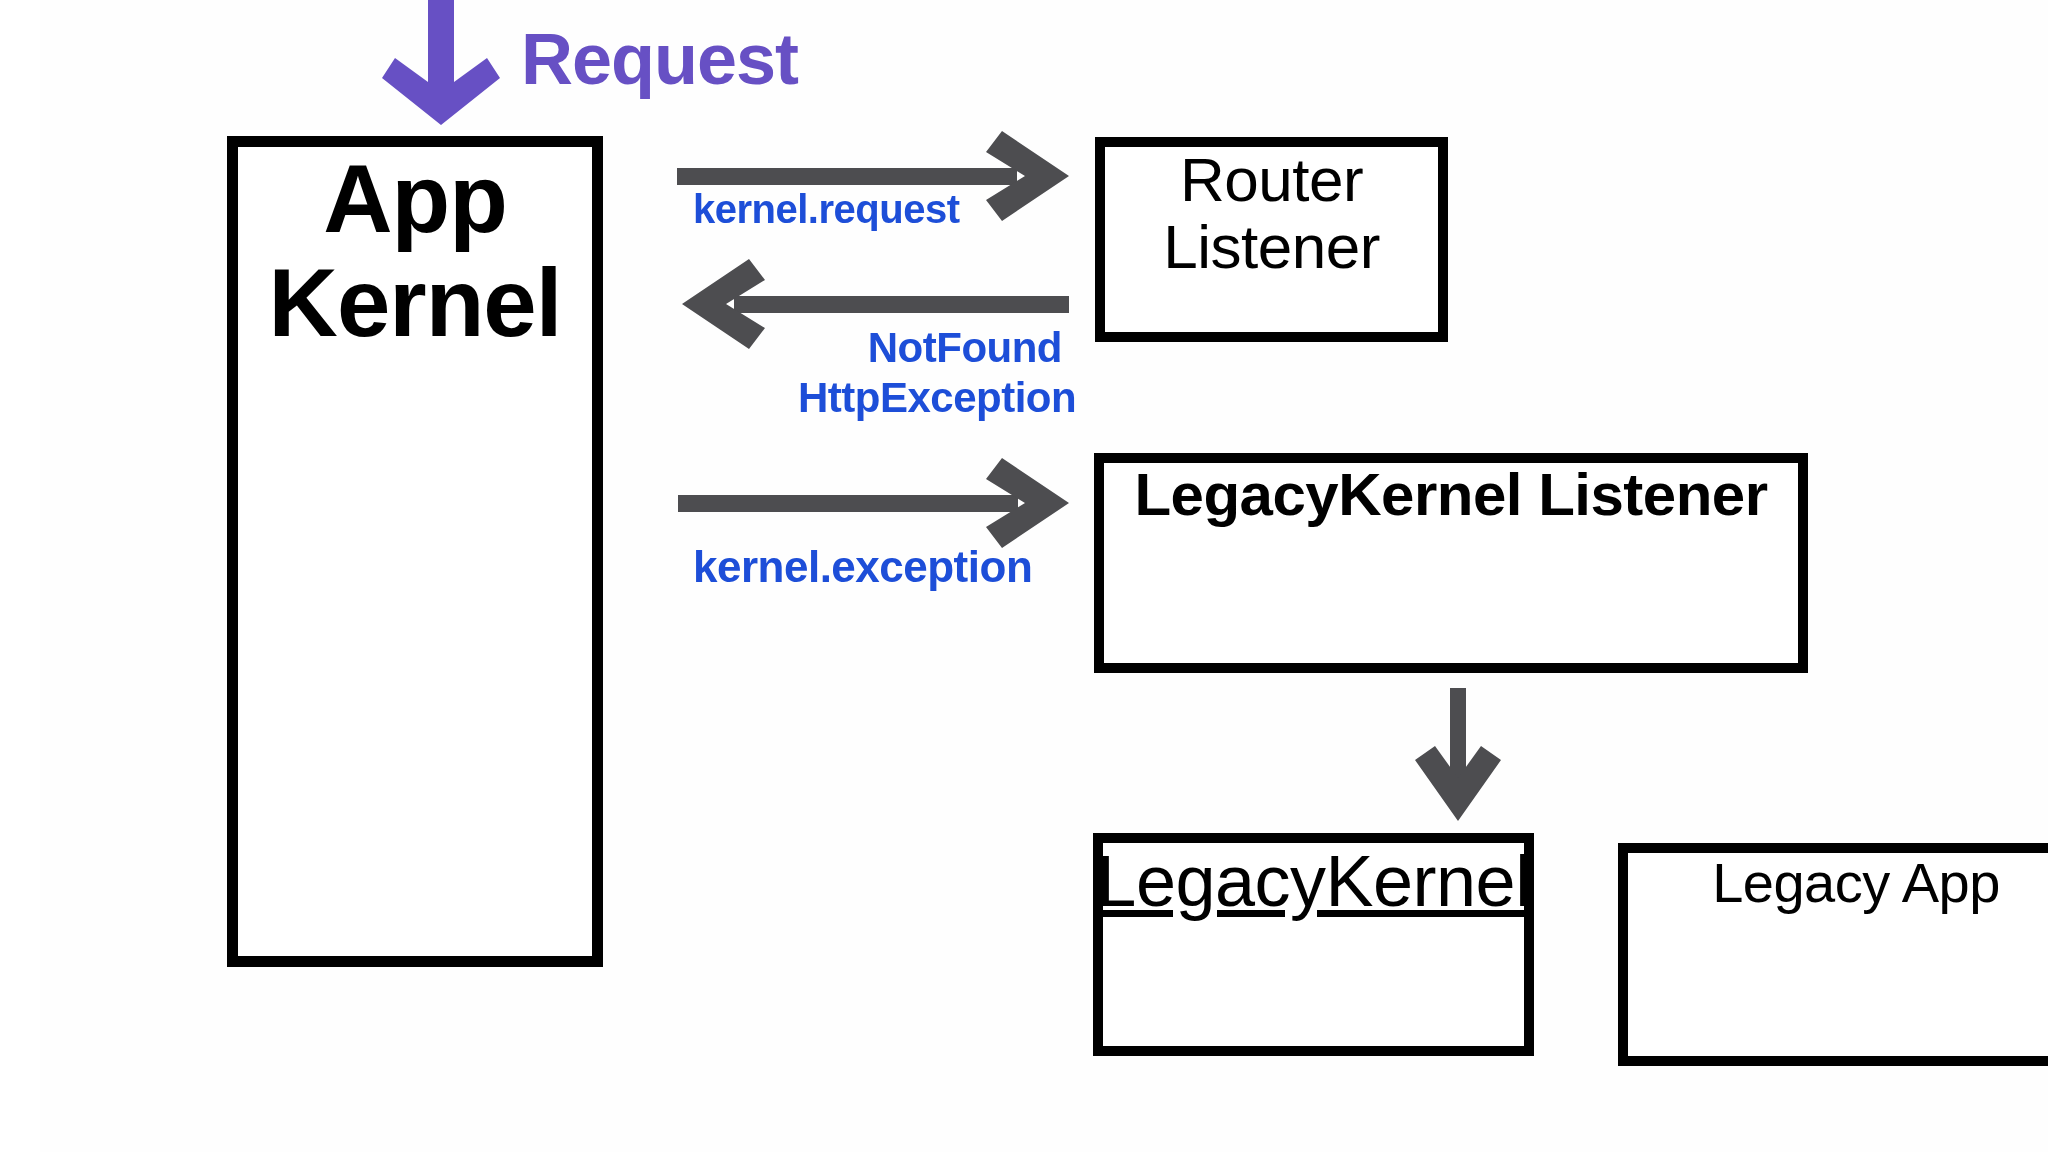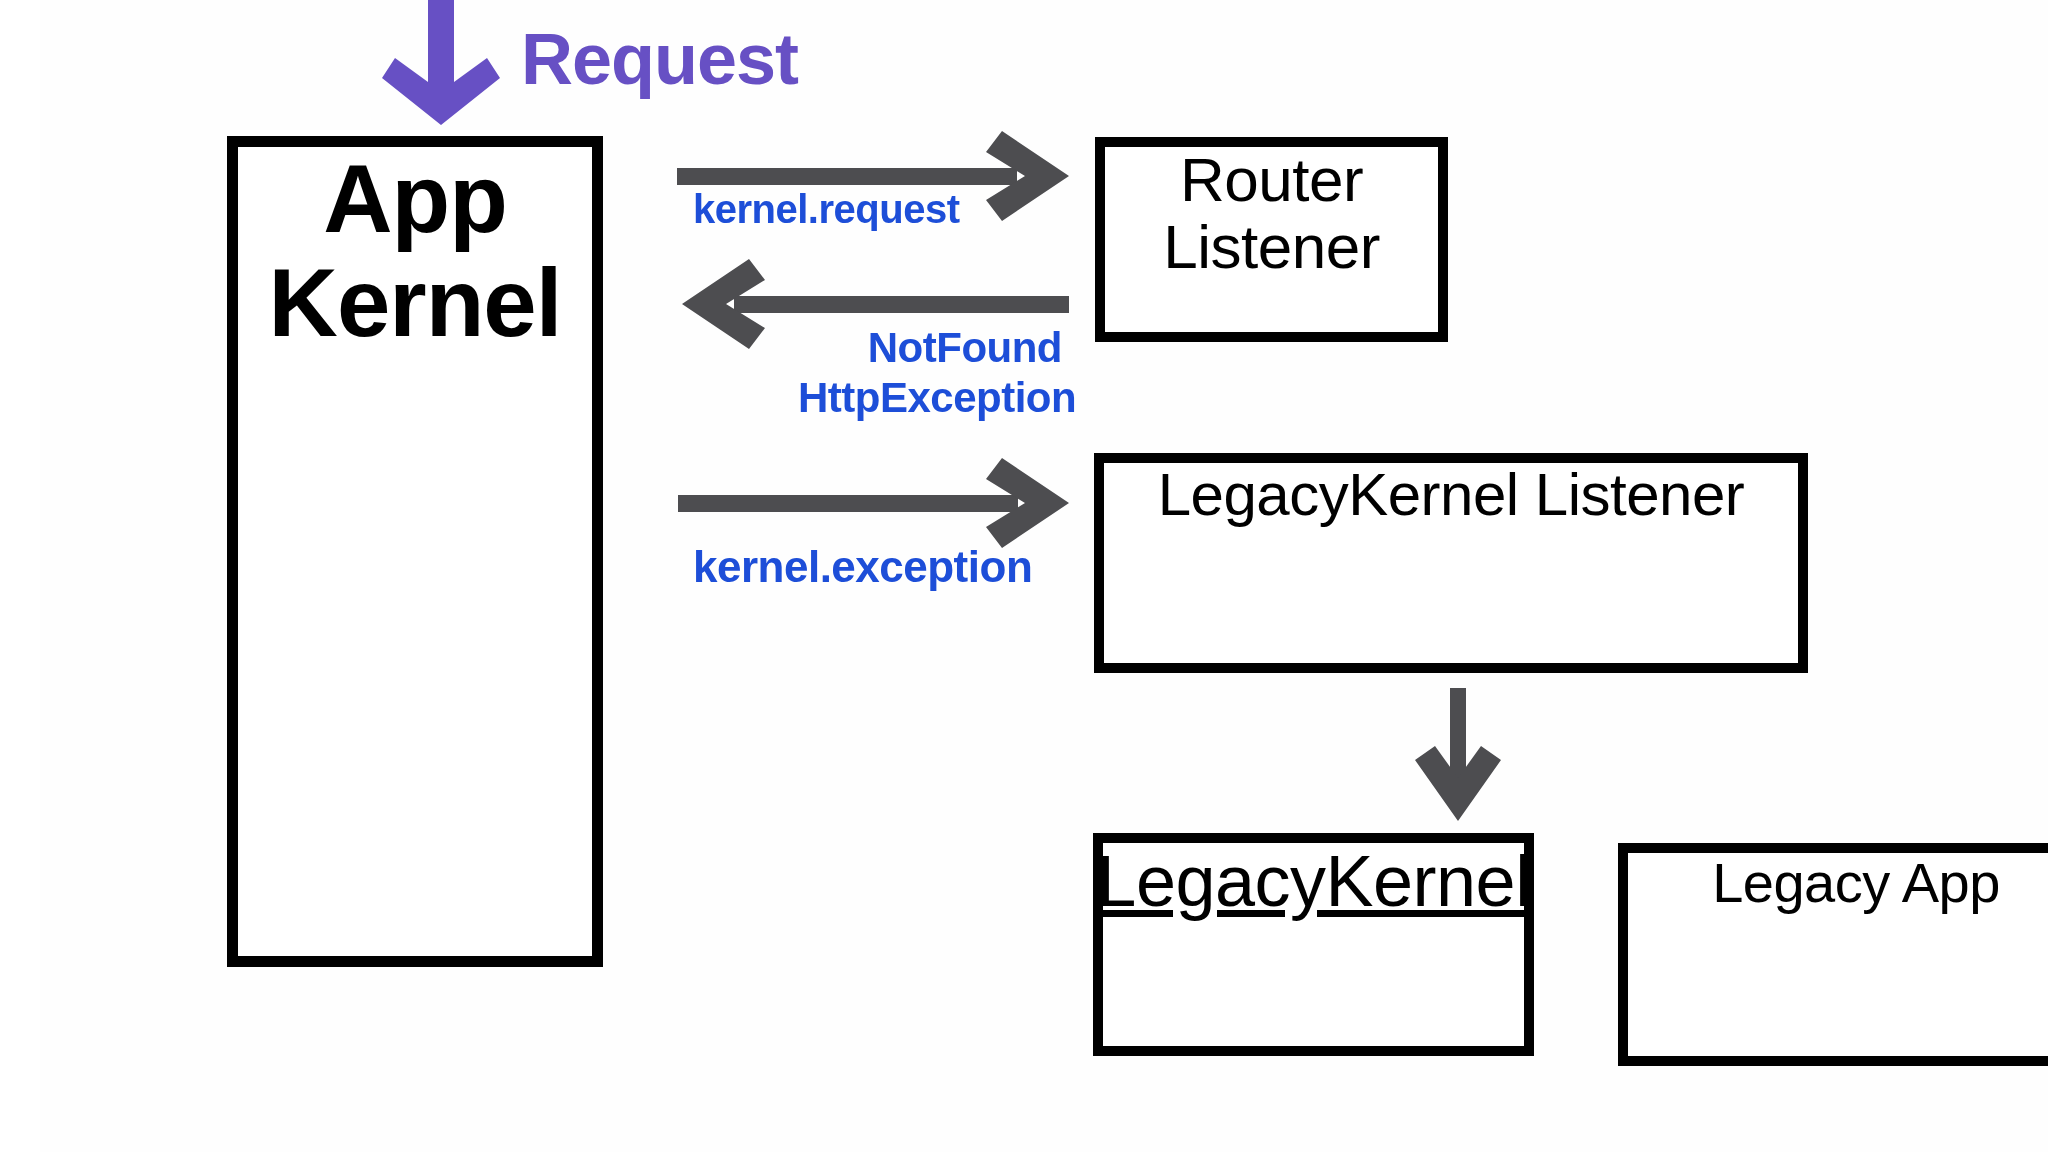--- a/index.html
+++ b/index.html
@@ -54,21 +54,21 @@
     font-weight: 400;
     letter-spacing: -0.5px;
   }
 
   #node-legacykernel-listener {
     left: 1054px; top: 453px;
     width: 714px; height: 220px;
   }
   #node-legacykernel-listener .node-label {
     font-size: 60px;
-    font-weight: 400;
+    font-weight: 700;
     letter-spacing: -0.5px;
   }
 
   #node-legacykernel {
     left: 1053px; top: 833px;
     width: 441px; height: 223px;
   }
   #node-legacykernel .node-label {
     font-size: 72px;
     font-weight: 400;

